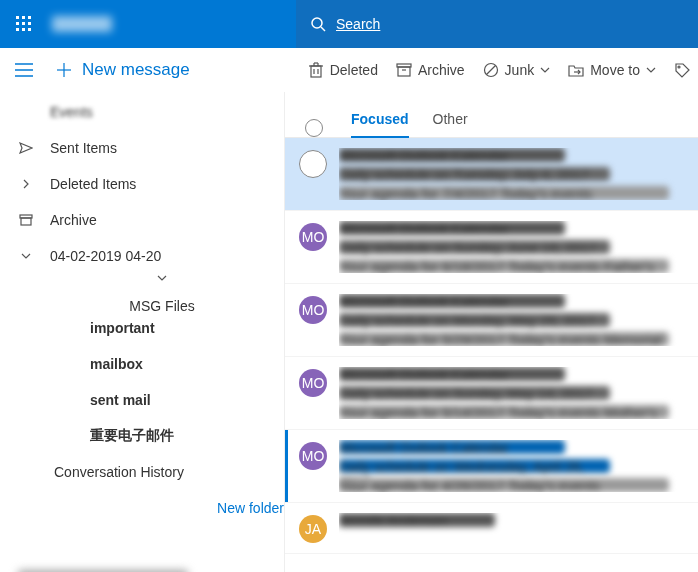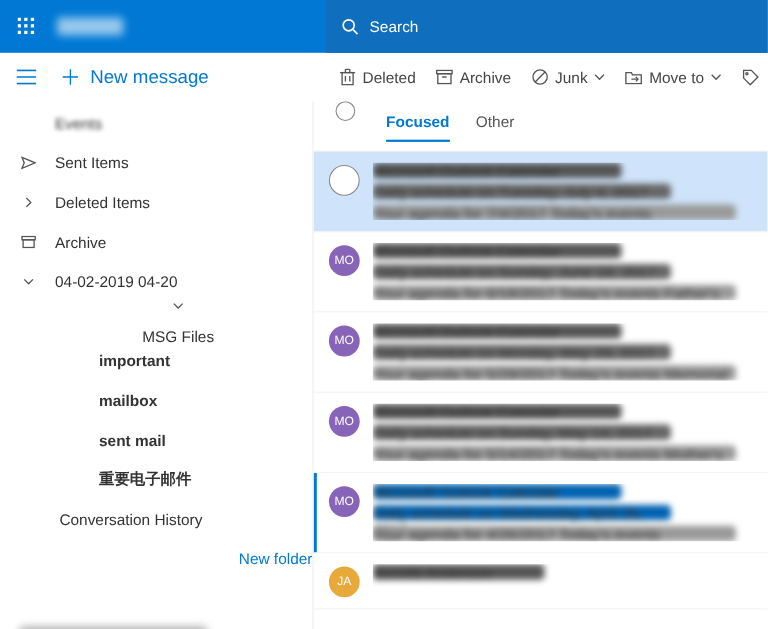--- a/index.html
+++ b/index.html
@@ -1,21 +1,21 @@
 <!DOCTYPE html>
 <html><head>
 <meta charset="utf-8">
 <style>
 * { box-sizing: border-box; margin: 0; padding: 0; font-family: "Segoe UI", Arial, sans-serif; }
 body { width: 698px; height: 572px; overflow: hidden; background: #fff; color: #333; font-size: 14px; }
 
 .header { height: 48px; background: #0078d4; display: flex; align-items: center; }
 .waffle { width: 48px; height: 48px; display: flex; align-items: center; justify-content: center; color: #fff; }
 .brand { color: #fff; font-weight: 600; filter: blur(4px); width: 60px; height: 16px; background: #fff; opacity: 0.6; border-radius: 2px; margin-left: 4px; }
-.search-wrap { margin-left: 184px; flex: 1; height: 48px; display: flex; align-items: center; background: #106ebe; padding: 0 14px; gap: 10px; color: #fff; }
+.search-wrap { margin-left: 184px; flex: 1; height: 48px; display: flex; align-items: center; background: #106ebe; padding: 0 14px; gap: 10px; color: #fff; text-decoration: underline; }
 .search-wrap input { background: transparent; border: none; outline: none; color: #fff; font-size: 14px; flex: 1; }
 .search-wrap input::placeholder { color: #fff; }
 
 .toolbar-row { height: 44px; display: flex; align-items: center; border-bottom: 1px solid #fff; }
 .hamburger { width: 48px; display: flex; justify-content: center; color: #0078d4; }
 .new-msg { display: flex; align-items: center; gap: 10px; color: #0078d4; font-size: 17px; padding-left: 8px; cursor: pointer; }
 .toolbar-actions { margin-left: auto; display: flex; align-items: center; gap: 18px; padding-right: 8px; color: #333; }
 .tb-item { display: flex; align-items: center; gap: 6px; cursor: pointer; font-size: 14px; color: #444; }
 .tb-icon { width: 16px; height: 16px; display: inline-flex; align-items: center; justify-content: center; }
 
@@ -23,30 +23,30 @@
 .sidebar { width: 284px; padding-top: 2px; overflow: hidden; }
 .folder { display: flex; align-items: center; height: 36px; padding-left: 18px; gap: 16px; cursor: pointer; color: #333; }
 .folder .fi { width: 16px; display: flex; justify-content: center; color: #555; }
 .subfolder { padding-left: 54px; }
 .subfolder2 { padding-left: 90px; font-weight: bold; }
 .link-blue { color: #0078d4; justify-content: flex-end; }
 .sidebar-bottom { padding: 14px 18px; color: #888; filter: blur(4px); }
 .sidebar-bottom .l1 { width: 170px; height: 10px; background: #aaa; border-radius: 3px; margin-bottom: 6px; }
 
 .content { flex: 1; border-left: 1px solid #eee; display: flex; flex-direction: column; overflow: hidden;}
-.tabs { height: 46px; display: flex; align-items: flex-start; gap: 24px; padding-left: 20px; border-bottom: 1px solid #eaeaea; }
+.tabs { height: 46px; display: flex; align-items: flex-end; gap: 24px; padding-left: 20px; border-bottom: 1px solid #eaeaea; }
 .tab { padding: 10px 0; cursor: pointer; color: #555; position: relative; }
 .tab.active { color: #0078d4; font-weight: 600; }
 .tab.active::after { content:""; position:absolute; left:0; right:0; bottom:-1px; height:2px; background:#0078d4; }
 .select-all { width: 18px; height: 18px; border: 1.5px solid #888; border-radius: 50%; margin-right: 4px;}
 
 .msglist { flex:1; overflow: hidden; }
 .msg { display: flex; padding: 10px 12px 10px 14px; gap: 12px; border-bottom: 1px solid #f3f3f3; position: relative; }
 .msg.selected { background: #cfe4fa; }
-.msg .avatar { width: 28px; height: 28px; border-radius: 50%; background: #8764b8; color:#fff; font-size:11px; display:flex;align-items:center;justify-content:center; flex-shrink:0; margin-top:2px;text-align:right;}
+.msg .avatar { width: 28px; height: 28px; border-radius: 50%; background: #8764b8; color:#fff; font-size:14px; display:flex;align-items:center;justify-content:center; flex-shrink:0; margin-top:2px;text-align:right;}
 .msg.selected .avatar { background:#fff; border:1.5px solid #888; }
 .msg .body { flex:1; overflow: hidden; }
 .msg .line { height: 14px; border-radius: 4px; margin-bottom: 5px; filter: blur(3px); background:#777;}
 .msg .line.t1 { width: 65%; background:#555;}
 .msg .line.t2 { width: 78%; background:#666;}
 .msg .line.t3 { width: 95%; background:#999; margin-bottom:0;}
 .msg.unread::before { content:""; position:absolute; left:0; top:0; bottom:0; width:3px; background:#0078d4;}
 .msg.unread .line.t1 { background:#0062b1; }
 .msg.unread .line.t2 { background:#0062b1; }
 .msg.unread .avatar { background:#8764b8;}

